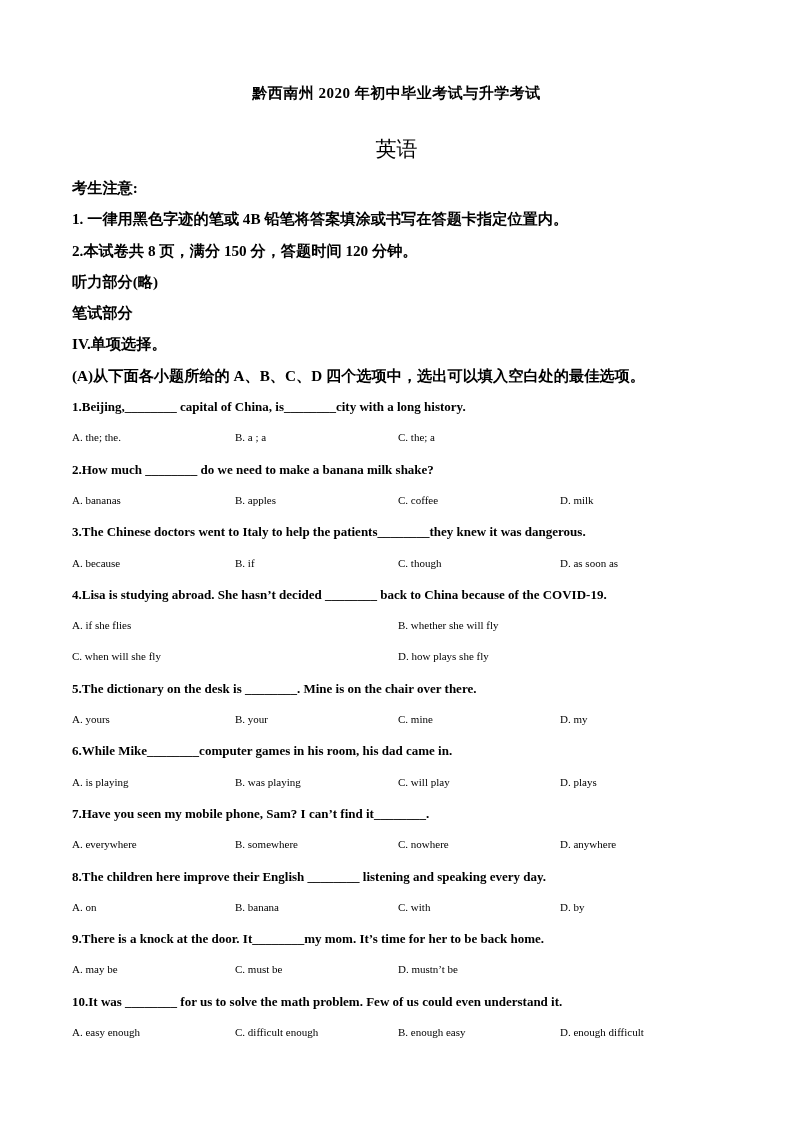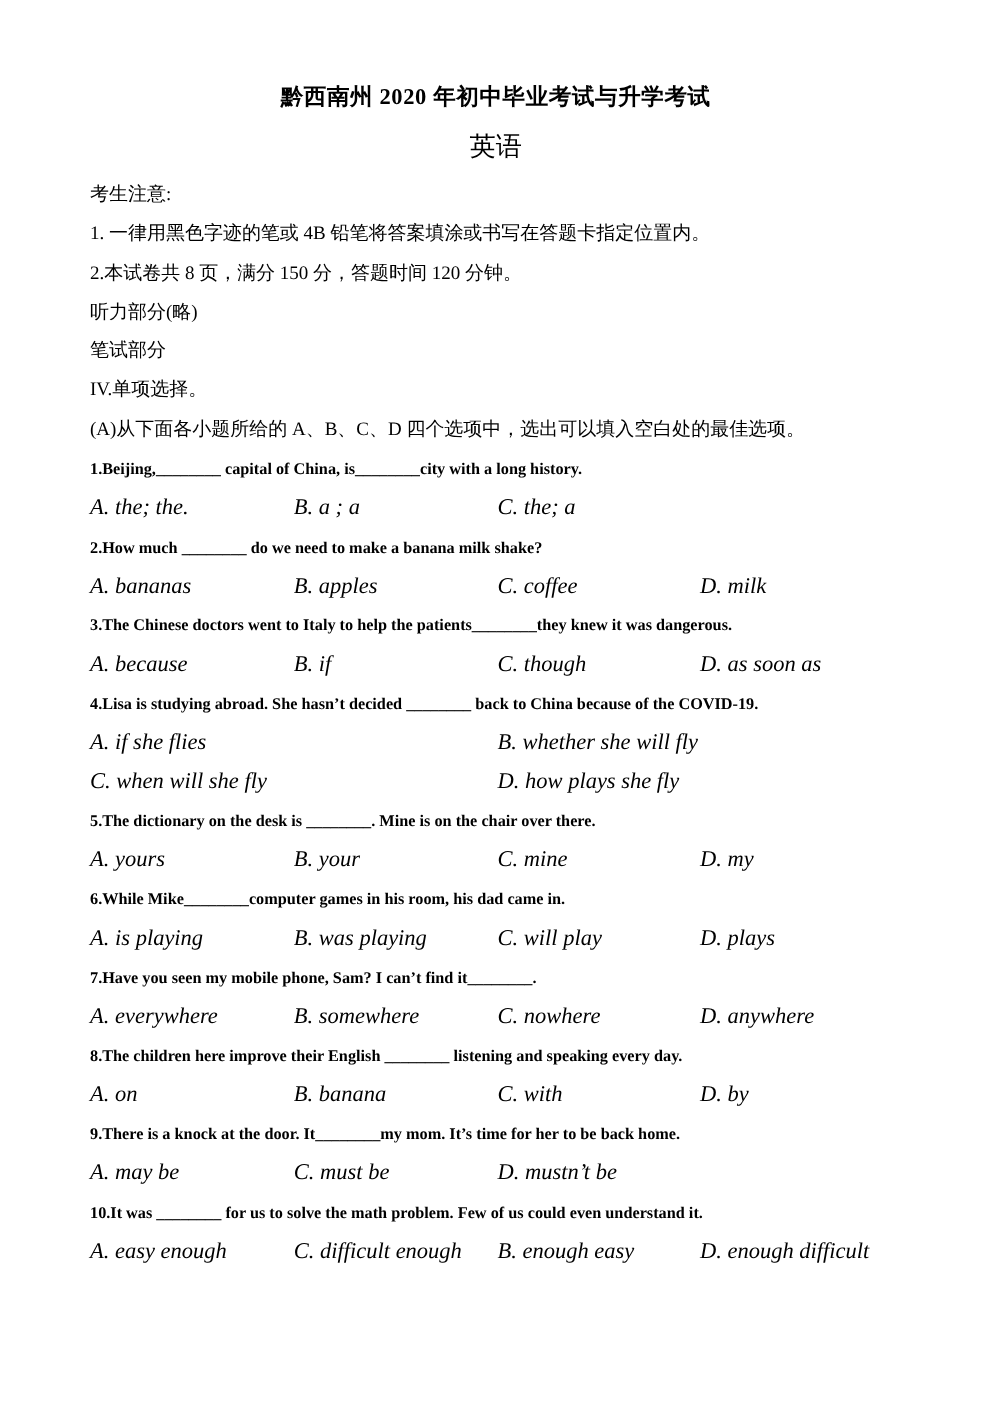--- a/index.html
+++ b/index.html
@@ -9,56 +9,55 @@
     height: 1122px;
     margin: 0 auto;
     background: #ffffff;
     box-sizing: border-box;
     padding: 60px 72px 0 72px;
     font-family: "Liberation Serif", "DejaVu Serif", serif;
     color: #000000;
     overflow: hidden;
   }
   .title {
-    font-size: 18px;
+    font-size: 15px;
     font-weight: bold;
     text-align: center;
-    margin: 0;
+    margin: 16px;
     line-height: 34px;
     letter-spacing: 0.5px;
   }
   .subtitle {
     font-size: 21px;
     font-weight: normal;
     text-align: center;
     margin: 0;
     line-height: 46px;
   }
   .line {
     font-size: 13px;
     line-height: 31.3px;
     margin: 0;
     white-space: pre-wrap;
     font-weight: bold;
   }
   .cn {
-    font-weight: normal;
+    font-weight: bold;
     font-size: 15.2px;
   }
   .opts {
     display: grid;
     line-height: 31.3px;
   }
   .opts.four { grid-template-columns: 163px 163px 162px 1fr; }
   .opts.two  { grid-template-columns: 326px 1fr; }
   .opts span {
-    font-size: 18px;
+    font-size: 11px;
     line-height: 31.3px;
     white-space: pre-wrap;
-    font-style: italic;
   }
 </style>
 </head>
 <body>
 
 <div class="page">
 
   <h1 class="title">黔西南州 2020 年初中毕业考试与升学考试</h1>
   <h2 class="subtitle">英语</h2>
 

